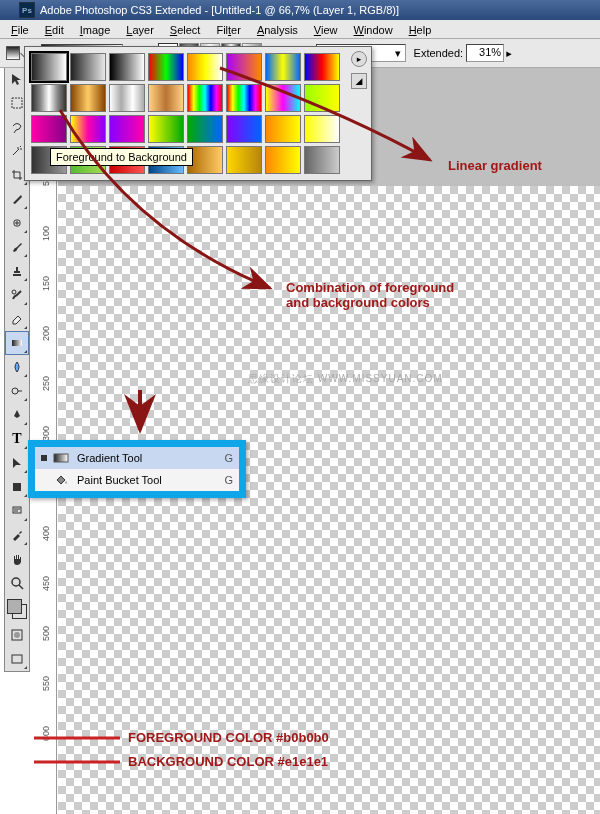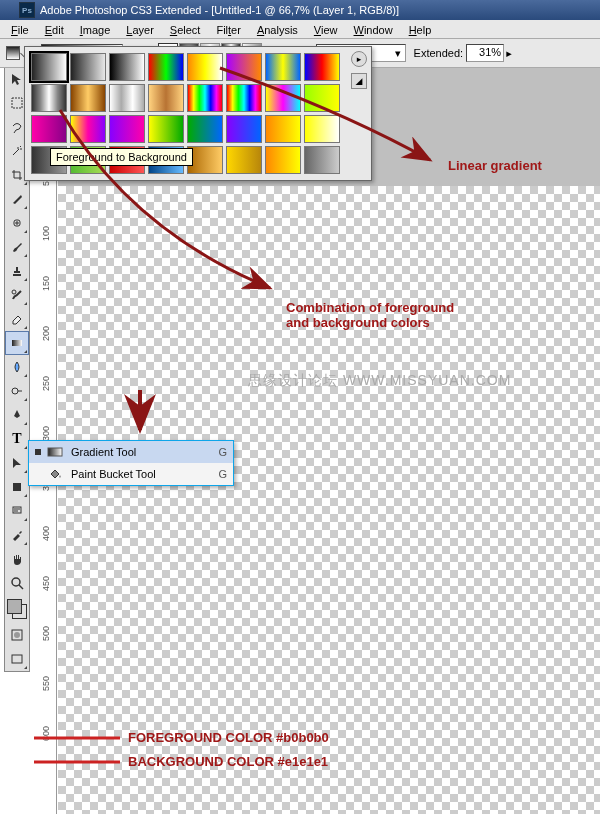--- a/index.html
+++ b/index.html
@@ -43,29 +43,29 @@
 .canvas-trans{position:absolute;left:0;top:120px;right:0;bottom:0;
   background-image:linear-gradient(45deg,#ccc 25%,transparent 25%),linear-gradient(-45deg,#ccc 25%,transparent 25%),linear-gradient(45deg,transparent 75%,#ccc 75%),linear-gradient(-45deg,transparent 75%,#ccc 75%);
   background-size:16px 16px;background-position:0 0,0 8px,8px -8px,-8px 0;background-color:#fff}
 .gradpanel{position:absolute;left:24px;top:46px;width:334px;background:#e8e8e8;border:1px solid #666;box-shadow:2px 2px 4px rgba(0,0,0,.3);z-index:10;padding:6px}
 .gradgrid{display:grid;grid-template-columns:repeat(8,36px);grid-auto-rows:28px;gap:3px}
 .gsw{border:1px solid #777}
 .gsw.selsw{outline:2px solid #000}
 .gradctl{position:absolute;right:4px;top:4px;display:flex;flex-direction:column;gap:6px}
 .gradctl div{width:14px;height:14px;border:1px solid #888;border-radius:50%;display:flex;align-items:center;justify-content:center;font-size:9px;background:#ddd}
 .tooltip{position:absolute;left:50px;top:148px;background:#ffffe1;border:1px solid #000;padding:2px 5px;font-size:11px;z-index:15}
-.flyout{position:absolute;left:28px;top:440px;width:204px;background:#f4f4f4;border:1px solid #0ea5e9;box-shadow:2px 2px 4px rgba(0,0,0,.3);z-index:8}
+.flyout{position:absolute;left:28px;top:440px;width:204px;background:#f4f4f4;border:7px solid #0ea5e9;box-shadow:2px 2px 4px rgba(0,0,0,.3);z-index:8}
 .flyrow{display:flex;align-items:center;height:22px;padding:0 6px}
 .flyrow.sel{background:#c8d8f0}
 .flyicon{width:16px;height:16px;margin:0 8px 0 6px}
 .flysq{width:6px;height:6px;background:#333}
 .flylabel{flex:1}
 .flykey{color:#555}
 .anno{position:absolute;color:#a01818;font-weight:bold;font-size:13px;z-index:20;font-family:Verdana,Arial}
-.watermark{position:absolute;color:#aaa;font-size:14px;z-index:6;letter-spacing:1px}
+.watermark{position:absolute;color:#aaa;font-size:10px;z-index:6;letter-spacing:1px}
 svg.arrow{position:absolute;z-index:18;pointer-events:none}
 </style>
 </head>
 <body>
 
 <div class="titlebar">
   <div class="ps-logo">Ps</div>
   <span>Adobe Photoshop CS3 Extended - [Untitled-1 @ 66,7% (Layer 1, RGB/8)]</span>
 </div>
 
@@ -381,18 +381,18 @@
 
   <path d="M60 110 Q130 230 270 288" stroke="#8a1515" stroke-width="3" fill="none" marker-end="url(#ah)"></path>
 
   <path d="M140 390 L140 430" stroke="#8a1515" stroke-width="4" fill="none" marker-end="url(#ah)"></path>
 
   <line x1="34" y1="738" x2="120" y2="738" stroke="#c22" stroke-width="3"></line>
   <line x1="34" y1="762" x2="120" y2="762" stroke="#c22" stroke-width="3"></line>
 </svg>
 
 <div class="anno" style="left:448px;top:158px">Linear gradient</div>
-<div class="anno" style="left:286px;top:300px;white-space:pre-line">Combination of foreground
+<div class="anno" style="left:286px;top:280px;white-space:pre-line">Combination of foreground
 and background colors</div>
 <div class="anno" style="left:128px;top:730px">FOREGROUND COLOR #b0b0b0</div>
 <div class="anno" style="left:128px;top:754px">BACKGROUND COLOR #e1e1e1</div>
 
 <div class="watermark" style="left:248px;top:372px">思缘设计论坛 WWW.MISSYUAN.COM</div>
 
 </body></html>

